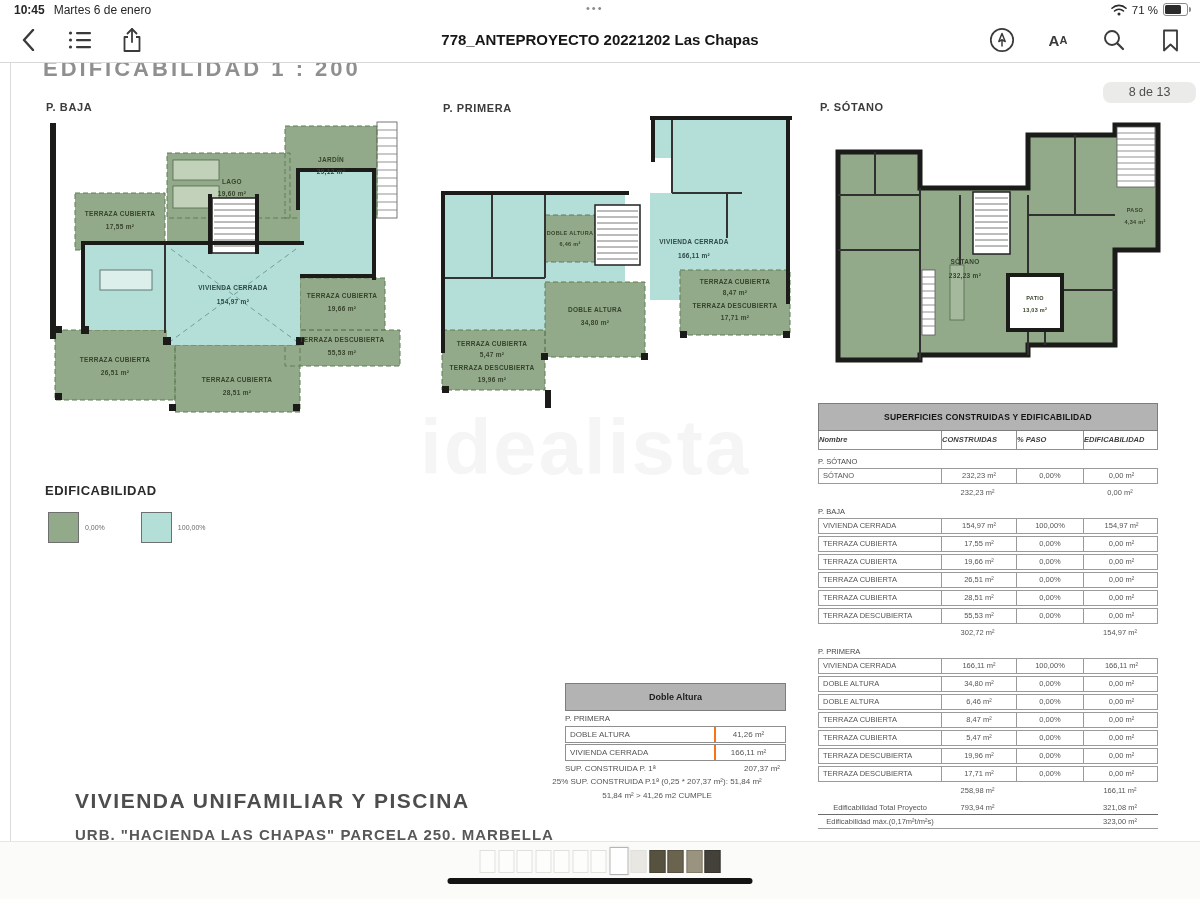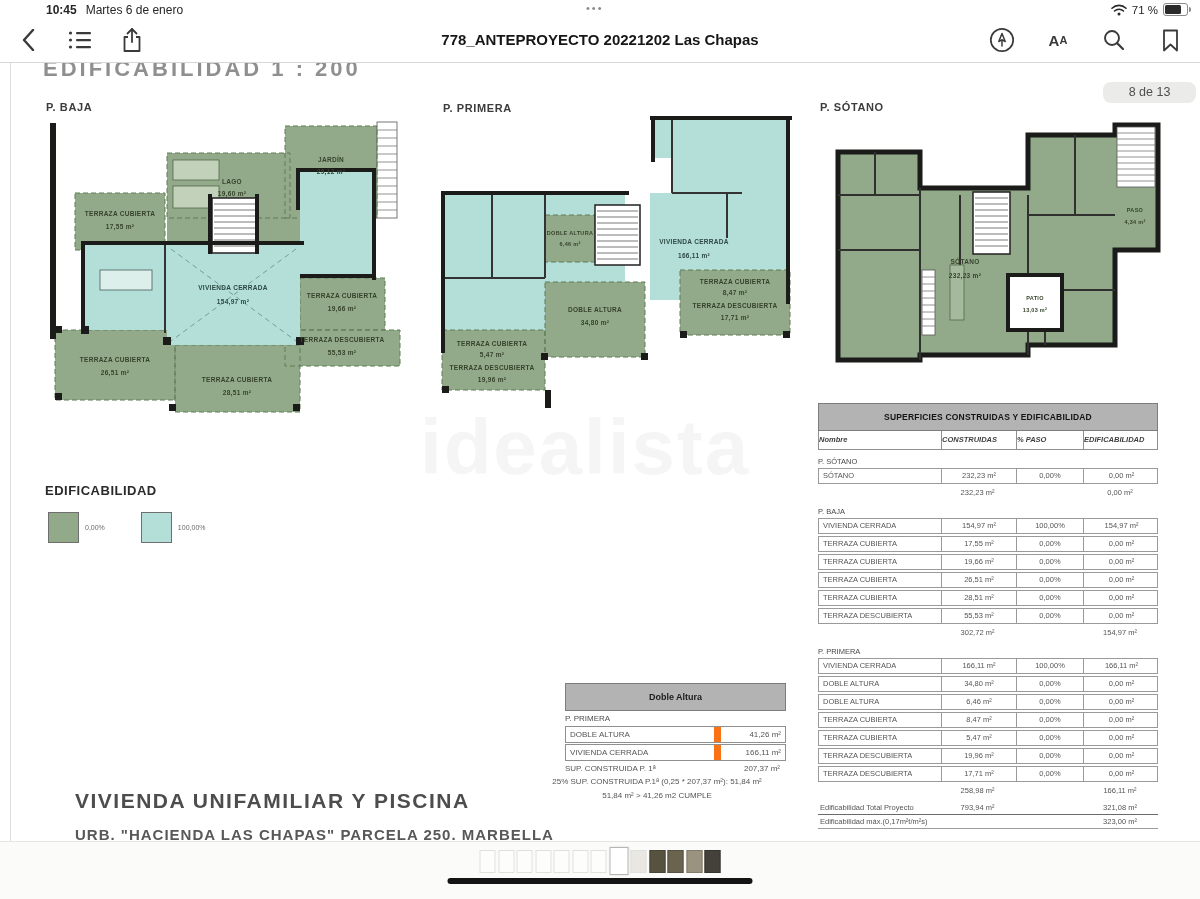--- a/index.html
+++ b/index.html
@@ -1,21 +1,21 @@
 <!DOCTYPE html>
 <html><head>
 <meta charset="utf-8">
 <style>
   html,body{margin:0;padding:0;background:#fff;}
   .screen{position:relative;width:1200px;height:899px;background:#ffffff;overflow:hidden;
           font-family:"Liberation Sans",sans-serif;-webkit-font-smoothing:antialiased;}
   
   .status-bar{position:absolute;left:0;top:0;width:100%;height:20px;}
   .st-left{position:absolute;left:14px;top:3px;font-size:12px;color:#262626;}
-  .st-left b{font-weight:bold;margin-right:9px;margin-left:32px;}
+  .st-left b{font-weight:bold;margin-right:9px;}
   .st-dots{position:absolute;left:586px;top:2px;font-size:11px;color:#8a8a8a;letter-spacing:2px;}
   .st-right{position:absolute;right:12px;top:3px;display:flex;align-items:center;gap:5px;font-size:11.5px;color:#262626;}
   .battery{position:relative;width:23px;height:11px;border:1px solid #8a8a8a;border-radius:3px;}
   .battery .lvl{position:absolute;left:1px;top:1px;bottom:1px;width:70%;background:#2b2b2b;border-radius:1.5px;}
   .battery .nub{position:absolute;right:-4px;top:3px;width:2.5px;height:5px;background:#8a8a8a;border-radius:0 2px 2px 0;}
   
   .toolbar{position:absolute;left:0;top:20px;width:100%;height:42px;border-bottom:1px solid #d8d8d6;background:#fff;}
   .tb-left{position:absolute;left:14px;top:6px;display:flex;align-items:center;gap:24px;}
   .tb-right{position:absolute;right:16px;top:6px;display:flex;align-items:center;gap:28px;}
   .tb-ic{width:28px;height:28px;display:flex;align-items:center;justify-content:center;color:#3a3a3a;}
@@ -38,21 +38,21 @@
   .legend-title{position:absolute;left:45px;top:483px;font-size:13px;font-weight:bold;color:#2a2a2a;letter-spacing:.5px;}
   .legend-row{position:absolute;left:48px;top:512px;display:flex;align-items:center;gap:14px;}
   .sw{width:29px;height:29px;border:1px solid #6f6f6f;}
   .sw-lab{font-size:7px;color:#6b6b6b;margin-left:-8px;}
   
   .da{position:absolute;left:565px;top:683px;width:221px;font-size:8px;color:#555;}
   .da-head{height:26px;background:#b3b3b3;border:1px solid #7d7d7d;display:flex;align-items:center;justify-content:center;
            font-weight:bold;color:#1d1d1d;font-size:9px;}
   .da-sec{height:15px;line-height:16px;color:#4e4e4e;}
   .da-row{display:grid;grid-template-columns:148px 71px;border:1px solid #8f8f8f;height:15px;line-height:15px;margin-bottom:1px;background:#fff;}
-  .da-row .v{border-left:7px solid #f97316;text-align:right;padding-right:4px;}
+  .da-row .v{border-left:2px solid #f97316;text-align:center;padding-right:4px;}
   .da-row .n{padding-left:4px;}
   .da-tot{display:grid;grid-template-columns:148px 71px;height:14px;line-height:14px;}
   .da-tot .v{text-align:right;padding-right:4px;}
   .da-note{position:absolute;left:512px;width:290px;text-align:center;font-size:8px;color:#555;}
   
   .mt{position:absolute;left:818px;top:403px;width:340px;font-size:7.5px;color:#555;}
   .mt-head{height:26px;background:#b3b3b3;border:1px solid #7d7d7d;display:flex;align-items:center;justify-content:center;
            font-weight:bold;color:#151515;font-size:8.5px;letter-spacing:.2px;}
   .mt-cols{display:grid;grid-template-columns:122px 75px 67px 76px;border:1px solid #8f8f8f;border-top:none;height:18px;
            line-height:18px;font-weight:bold;color:#3f3f3f;background:#fff;}
@@ -61,21 +61,21 @@
   .mt-sec{height:13px;line-height:14px;color:#4a4a4a;margin-top:5px;}
   .mt-row{display:grid;grid-template-columns:122px 75px 67px 76px;border:1px solid #9a9a9a;height:14px;line-height:14px;
           margin-bottom:2px;background:#fff;}
   .mt-row div{text-align:center;}
   .mt-row div:first-child{text-align:left;padding-left:4px;}
   .mt-row div + div{border-left:1px solid #9a9a9a;}
   .mt-sub{display:grid;grid-template-columns:122px 75px 67px 76px;height:14px;line-height:14px;}
   .mt-sub div{text-align:center;}
   .mt-tot{display:grid;grid-template-columns:122px 75px 67px 76px;height:13px;line-height:13px;}
   .mt-tot div{text-align:center;}
-  .mt-tot div:first-child{text-align:left;padding-left:2px;}
+  .mt-tot div:first-child{text-align:center;padding-left:2px;}
   .mt-tot1{border-bottom:1px solid #6a6a6a;margin-top:3px;}
   .mt-tot2{border-bottom:1px solid #9a9a9a;}
   
   .f-project{position:absolute;left:75px;top:789px;font-size:21px;color:#4d4d4d;letter-spacing:1.5px;font-weight:bold;}
   .f-address{position:absolute;left:75px;top:826px;font-size:15px;color:#585858;letter-spacing:1px;font-weight:bold;}
   .f-architect{position:absolute;left:810px;top:811px;width:355px;text-align:right;font-size:26px;color:#3a3a3a;letter-spacing:1.5px;}
   
   .bottom-overlay{position:absolute;left:0;top:841px;width:100%;height:58px;background:#fbfbfa;border-top:1px solid #e6e6e4;}
   .thumbs{position:absolute;left:50%;top:5px;transform:translateX(-50%);display:flex;align-items:center;gap:2.5px;}
   .th{width:14px;height:21px;background:#fdfdfc;border:1px solid #e0e0dd;}

